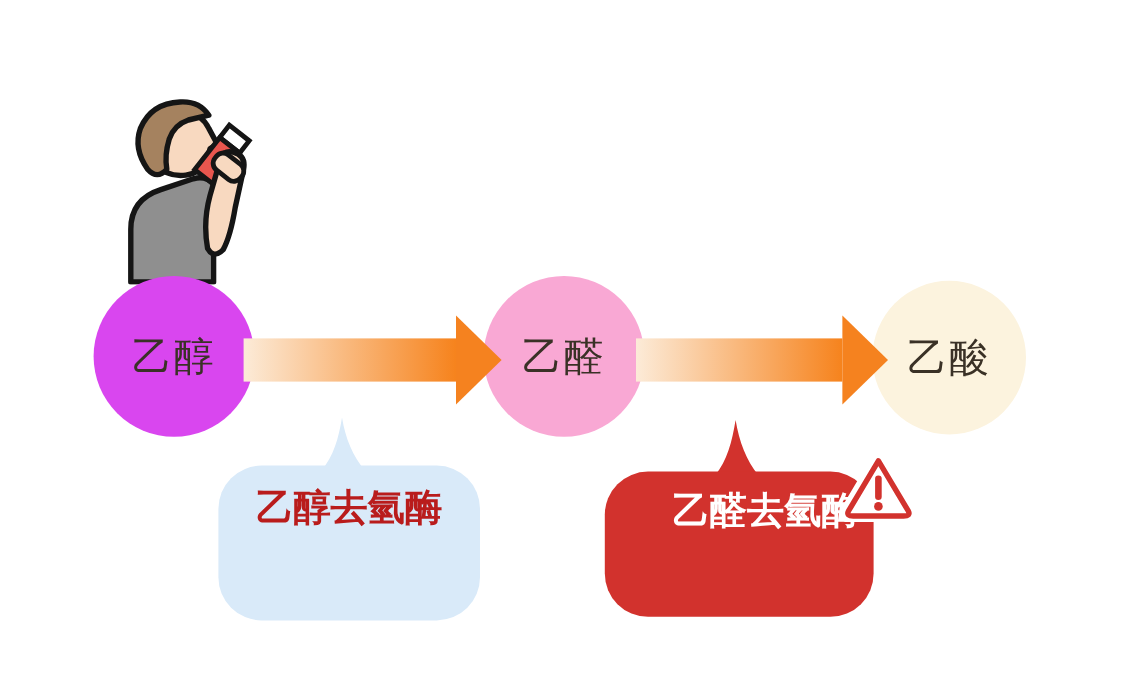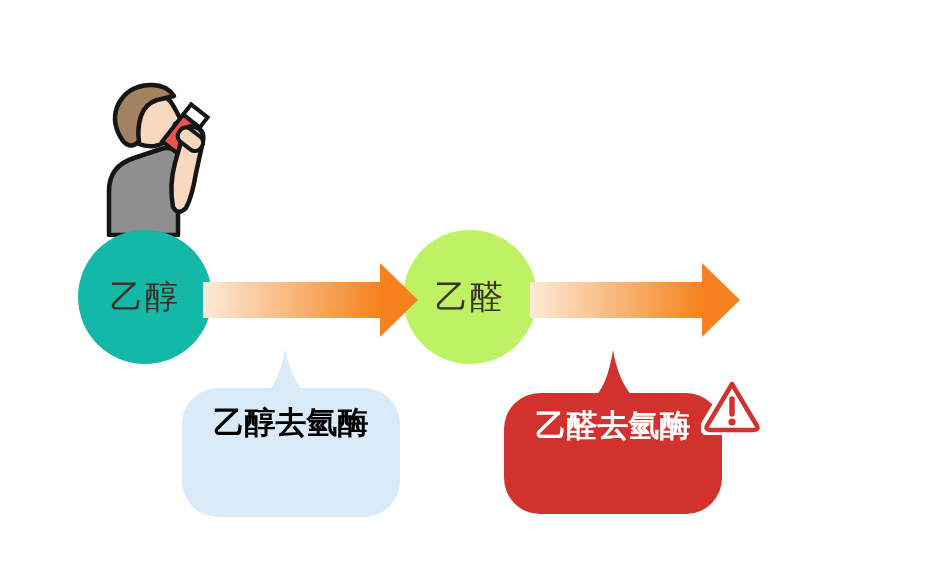--- a/index.html
+++ b/index.html
@@ -3,36 +3,36 @@
 <meta charset="utf-8">
 <style>
   html,body{margin:0;padding:0;background:#ffffff;}
   .canvas{
     position:relative;width:936px;height:563px;background:#ffffff;overflow:hidden;
     font-family:"Liberation Sans","DejaVu Sans",sans-serif;
   }
   
   .node{position:absolute;border-radius:50%;display:flex;align-items:center;justify-content:center;}
   .node span{font-size:33px;font-weight:500;color:#3A3126;letter-spacing:2px;}
-  .node1{left:78px;top:230px;width:134px;height:134px;background:#14b8a6;text-align:center;}
-  .node2{left:403px;top:230px;width:134px;height:134px;background:#bef264;}
+  .node1{left:78px;top:230px;width:134px;height:134px;background:#d946ef;text-align:center;}
+  .node2{left:403px;top:230px;width:134px;height:134px;background:#f9a8d4;}
   .node3{left:727px;top:234px;width:128px;height:128px;background:#FCF3DE;}
   
   .arrow-shaft{position:absolute;height:36px;top:282px;background:linear-gradient(90deg,#FCEBD8 0%,#F6831D 100%);}
   .shaft1{left:203px;width:177px;}
   .shaft2{left:530px;width:172px;}
   .arrow-head{position:absolute;top:263px;width:0;height:0;
     border-top:37px solid transparent;border-bottom:37px solid transparent;border-left:38px solid #F5821F;}
   .head1{left:380px;}
   .head2{left:702px;}
   
   .bubble{position:absolute;border-radius:36px;text-align:center;}
   .bubble .l1,.bubble .l2{display:block;font-weight:bold;font-size:31px;line-height:40px;}
-  .bubble-adh{left:182px;top:388px;width:218px;height:114px;background:#D9EAF9;color:#000000;padding-top:15px;box-sizing:content-box;}
-  .bubble-aldh{left:504px;top:393px;width:218px;height:108px;background:#D2322D;color:#FFFFFF;padding-top:13px;}
+  .bubble-adh{left:182px;top:388px;width:218px;height:114px;background:#D9EAF9;color:#b91c1c;padding-top:15px;box-sizing:content-box;}
+  .bubble-aldh{left:504px;top:393px;width:180px;height:108px;background:#D2322D;color:#FFFFFF;padding-top:13px;padding-left:44px;}
   .tail{position:absolute;}
   .tail-adh{left:264px;top:346px;}
   .tail-aldh{left:592px;top:348px;}
   
   .person{position:absolute;left:93px;top:75px;}
   .warning{position:absolute;left:701px;top:377px;}
 </style>
 </head>
 <body>
 
@@ -55,20 +55,23 @@
 
     <rect x="84" y="56" width="27" height="16" rx="7" transform="rotate(38 97 64)" fill="#F8D9C0" stroke="#151515" stroke-width="4"></rect>
   </svg>
 
   <div class="node node1">
     <span>乙醇</span>
   </div>
   <div class="node node2">
     <span>乙醛</span>
   </div>
+  <div class="node node3">
+    <span>乙酸</span>
+  </div>
 
   <div class="arrow-shaft shaft1"></div>
   <div class="arrow-head head1"></div>
 
   <div class="arrow-shaft shaft2"></div>
   <div class="arrow-head head2"></div>
 
   <svg class="tail tail-adh" width="44" height="46" viewBox="0 0 44 46" aria-hidden="true">
     <path d="M4,46 C14,34 18,20 21,2 C24,20 30,34 40,46 Z" fill="#D9EAF9"></path>
   </svg>

